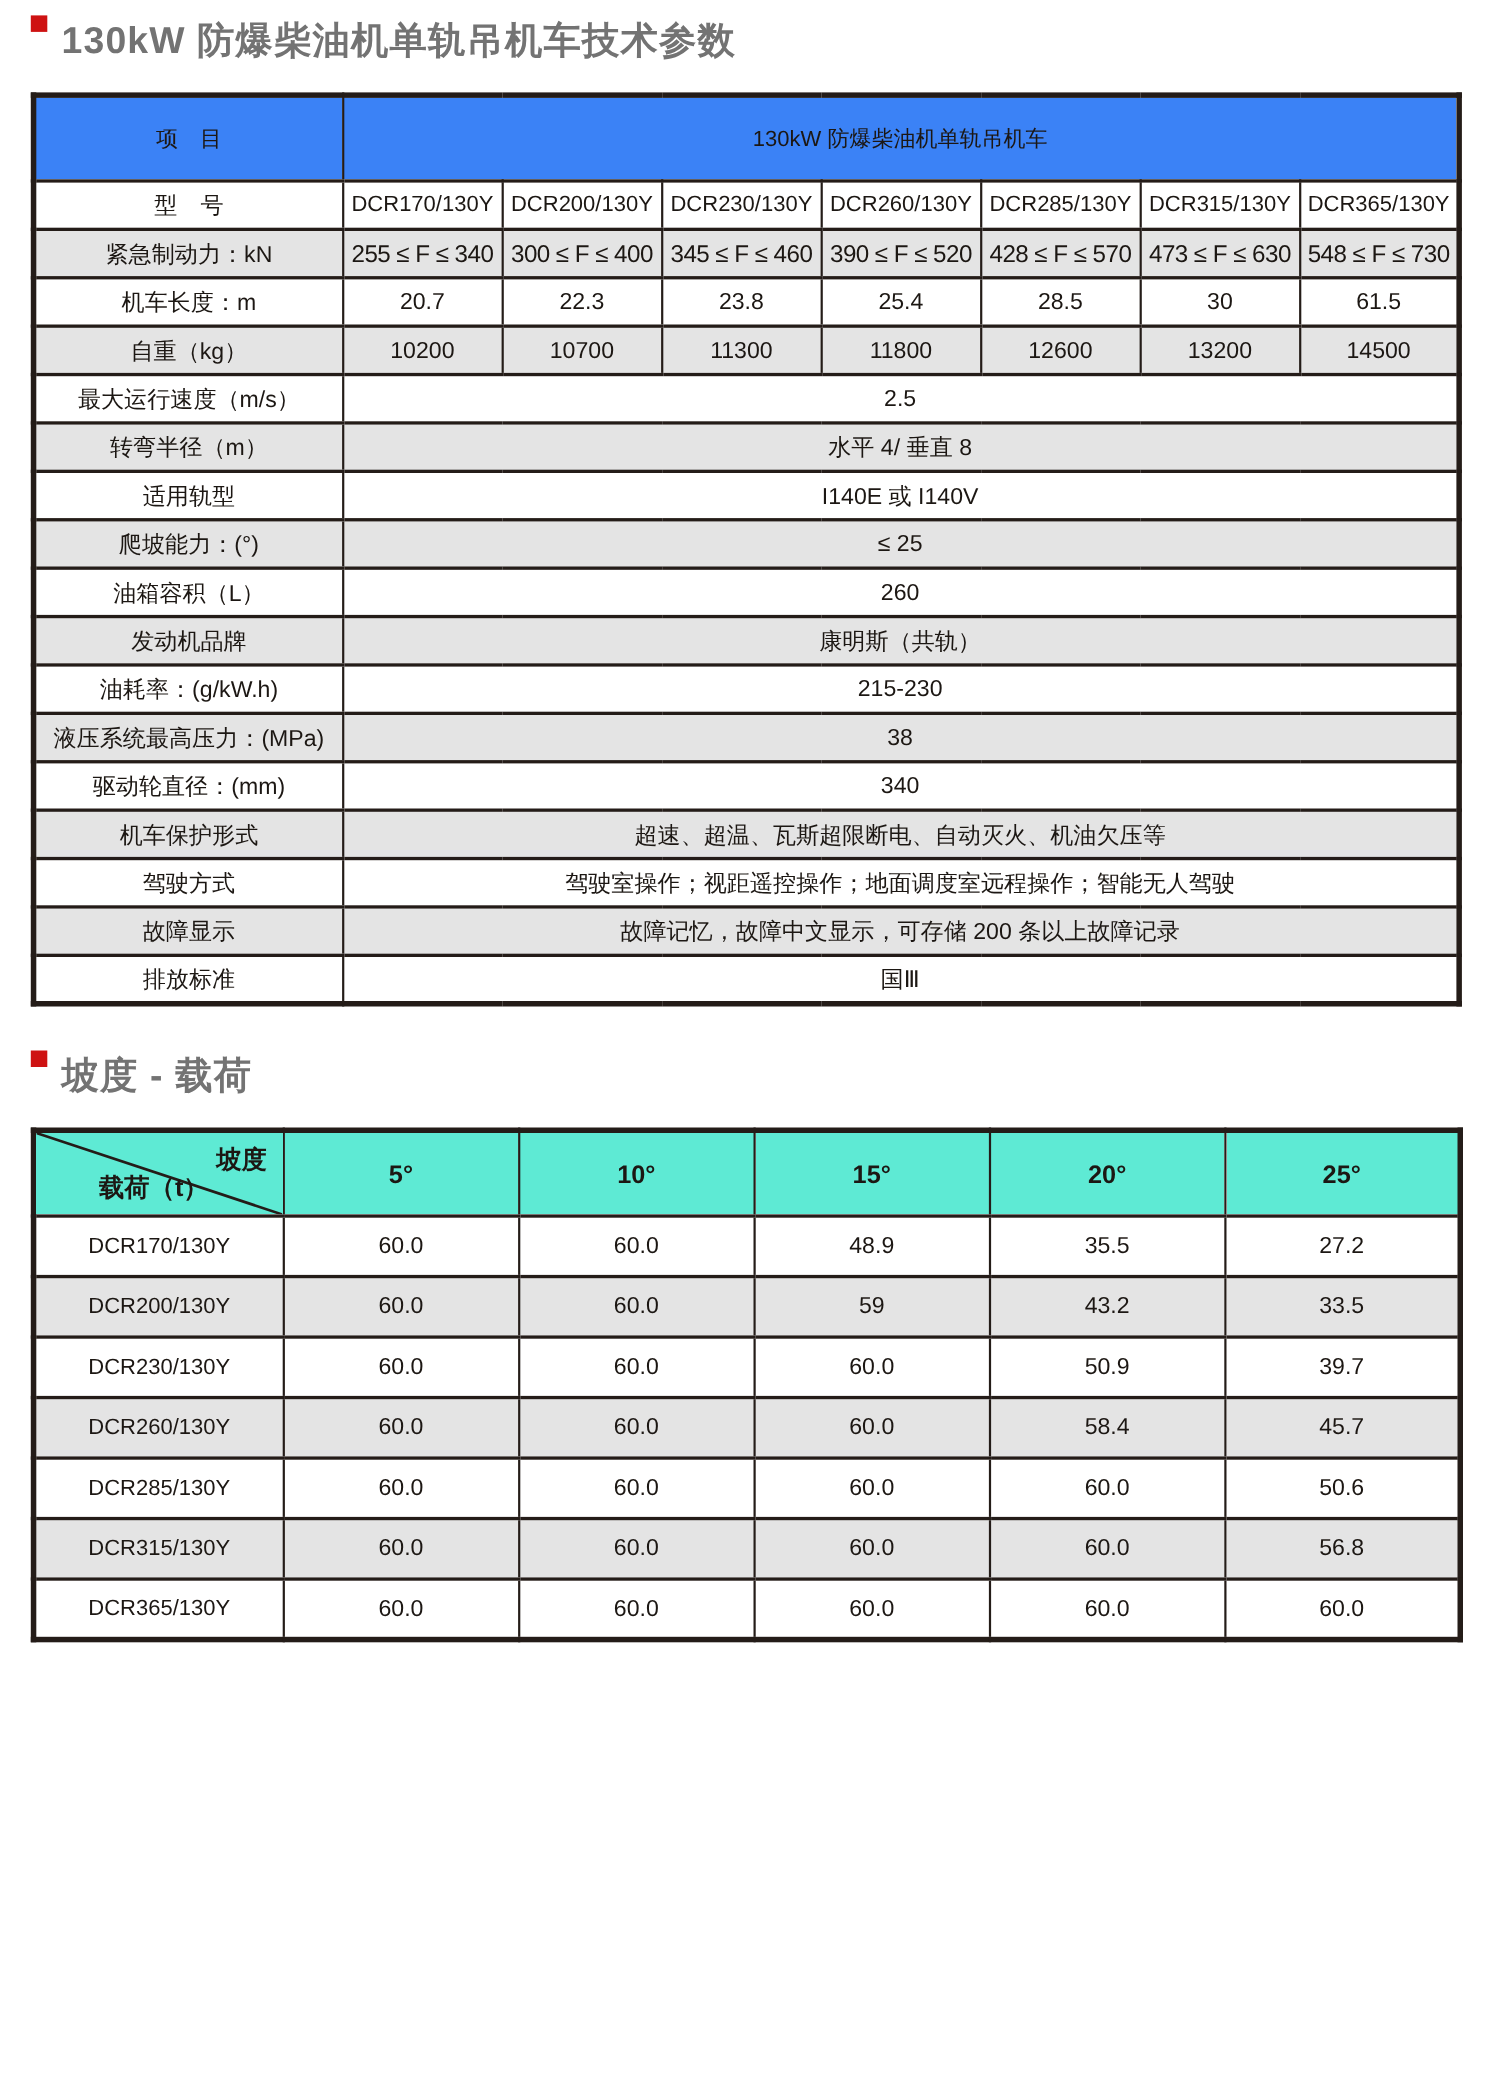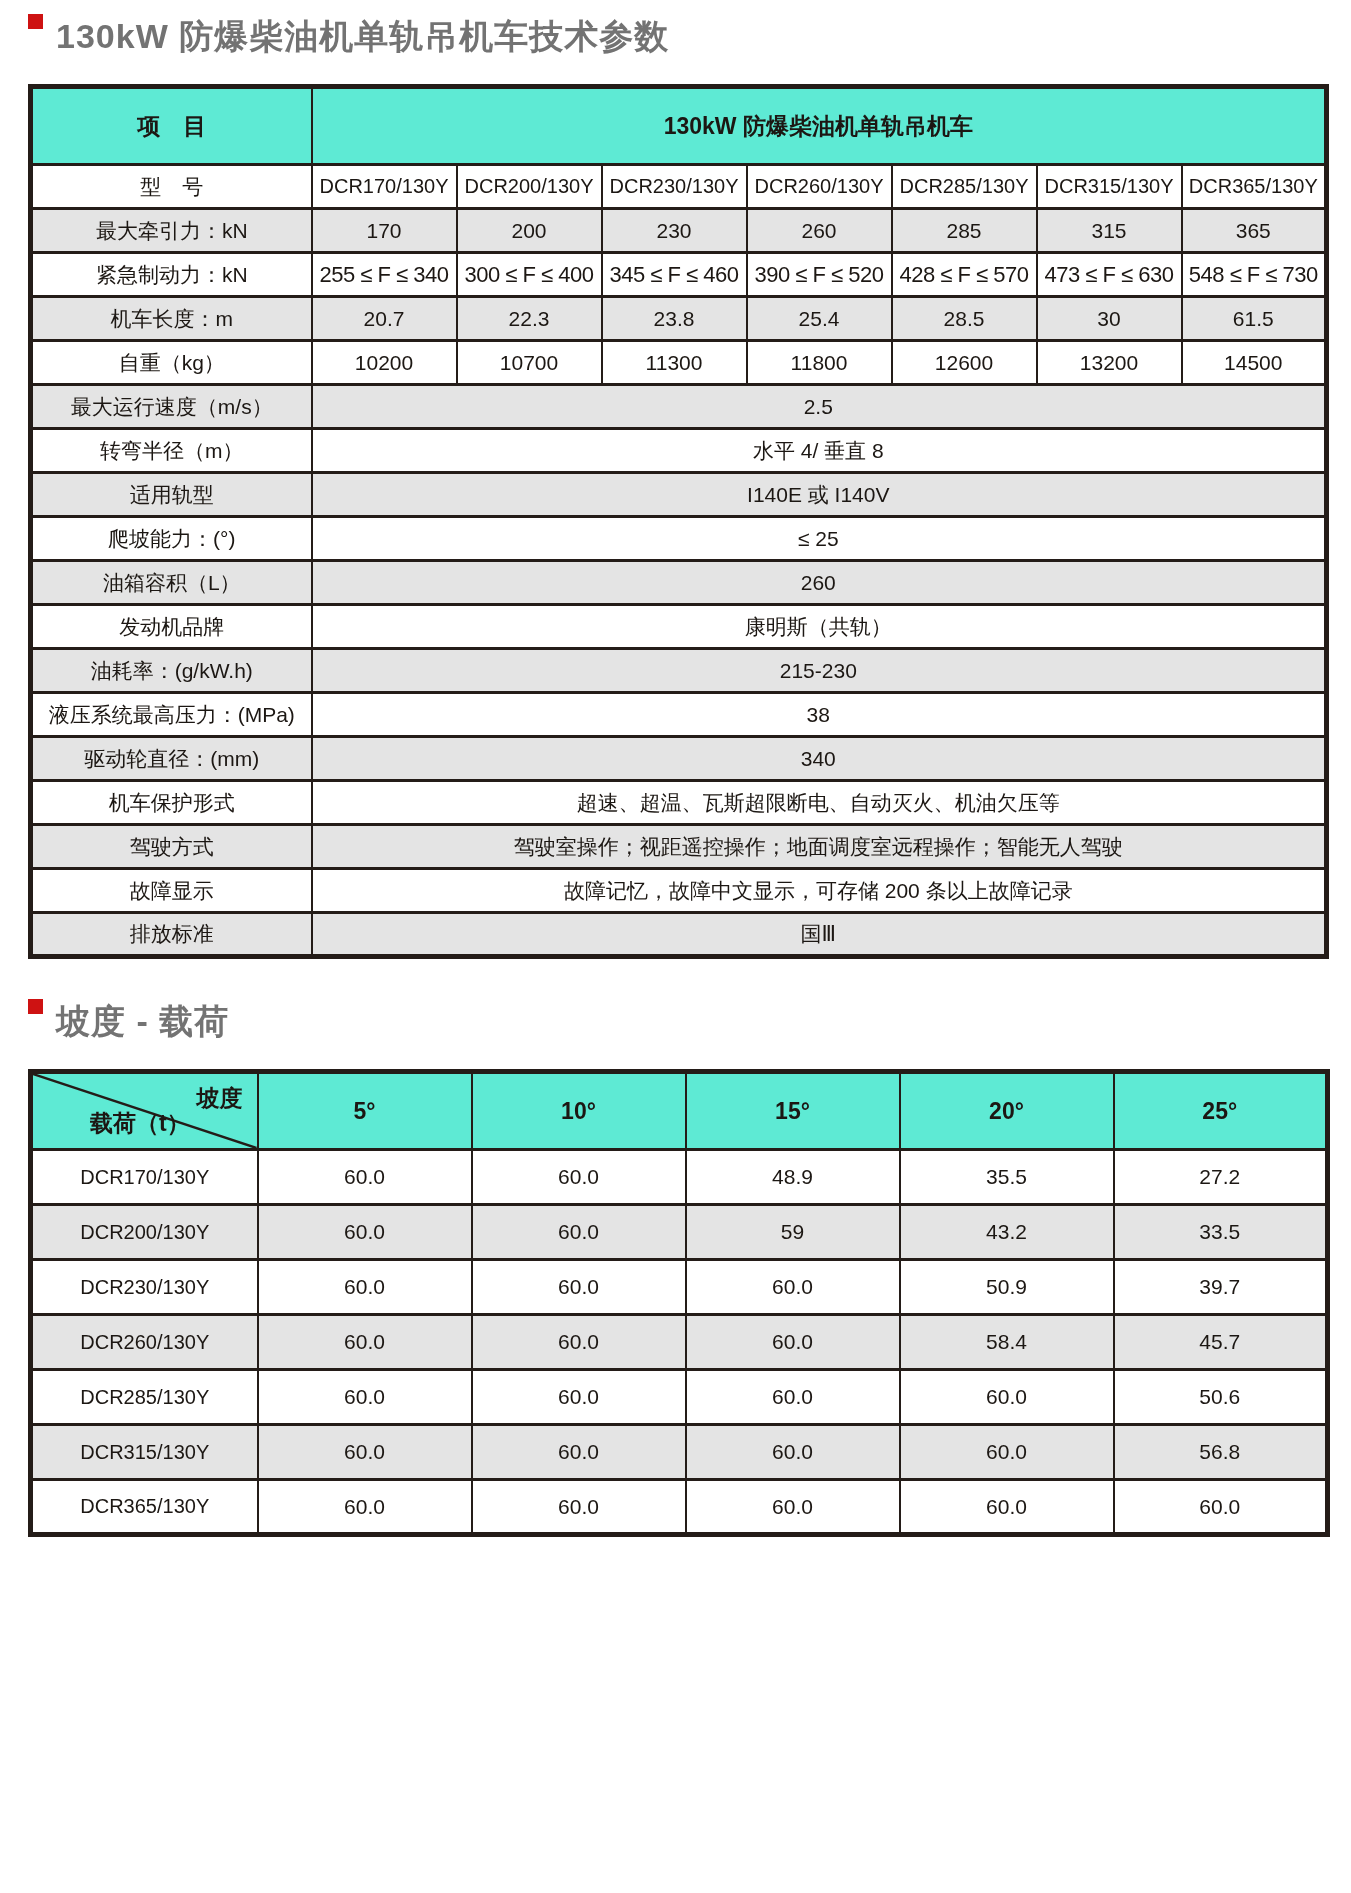--- a/index.html
+++ b/index.html
@@ -21,21 +21,21 @@
   th,td{
     border-left:2px solid #241c18;border-right:2px solid #241c18;
     border-top:3px solid #241c18;border-bottom:3px solid #241c18;
     text-align:center;vertical-align:middle;
     font-size:21px;font-weight:normal;padding:2px 4px;
     overflow:hidden;
   }
   
   .t1 col.c0{width:281px;} .t1 col.cd{width:145px;}
   .t1 tr{height:44px;} .t1 tr.hrow{height:78px;}
-  .t1 tr.hrow th{background:#5eead4;font-weight:bold;font-size:23px;}
+  .t1 tr.hrow th{background:#3b82f6;font-weight:normal;font-size:20px;}
   .t1 tr:nth-child(2n+3){background:#e4e4e4;}
   .t1 td.model{font-size:20px;}
   .t1 td.tight{font-size:22px;letter-spacing:-0.5px;}
   
   .t2 col.c0{width:227px;} .t2 col.cd{width:214px;}
   .t2 tr{height:55px;} .t2 tr.hrow{height:78px;}
   .t2 tr.hrow th{background:#5eead4;font-weight:bold;font-size:23px;}
   .t2 tr:nth-child(2n+3){background:#e4e4e4;}
   .t2 td.model{font-size:20px;}
   .corner{position:relative;padding:0;}
@@ -74,30 +74,20 @@
         <td>型　号</td>
         <td class="model">DCR170/130Y</td>
         <td class="model">DCR200/130Y</td>
         <td class="model">DCR230/130Y</td>
         <td class="model">DCR260/130Y</td>
         <td class="model">DCR285/130Y</td>
         <td class="model">DCR315/130Y</td>
         <td class="model">DCR365/130Y</td>
       </tr>
       <tr>
-        <td>最大牵引力：kN</td>
-        <td>170</td>
-        <td>200</td>
-        <td>230</td>
-        <td>260</td>
-        <td>285</td>
-        <td>315</td>
-        <td>365</td>
-      </tr>
-      <tr>
         <td>紧急制动力：kN</td>
         <td class="tight">255 ≤ F ≤ 340</td>
         <td class="tight">300 ≤ F ≤ 400</td>
         <td class="tight">345 ≤ F ≤ 460</td>
         <td class="tight">390 ≤ F ≤ 520</td>
         <td class="tight">428 ≤ F ≤ 570</td>
         <td class="tight">473 ≤ F ≤ 630</td>
         <td class="tight">548 ≤ F ≤ 730</td>
       </tr>
       <tr>

